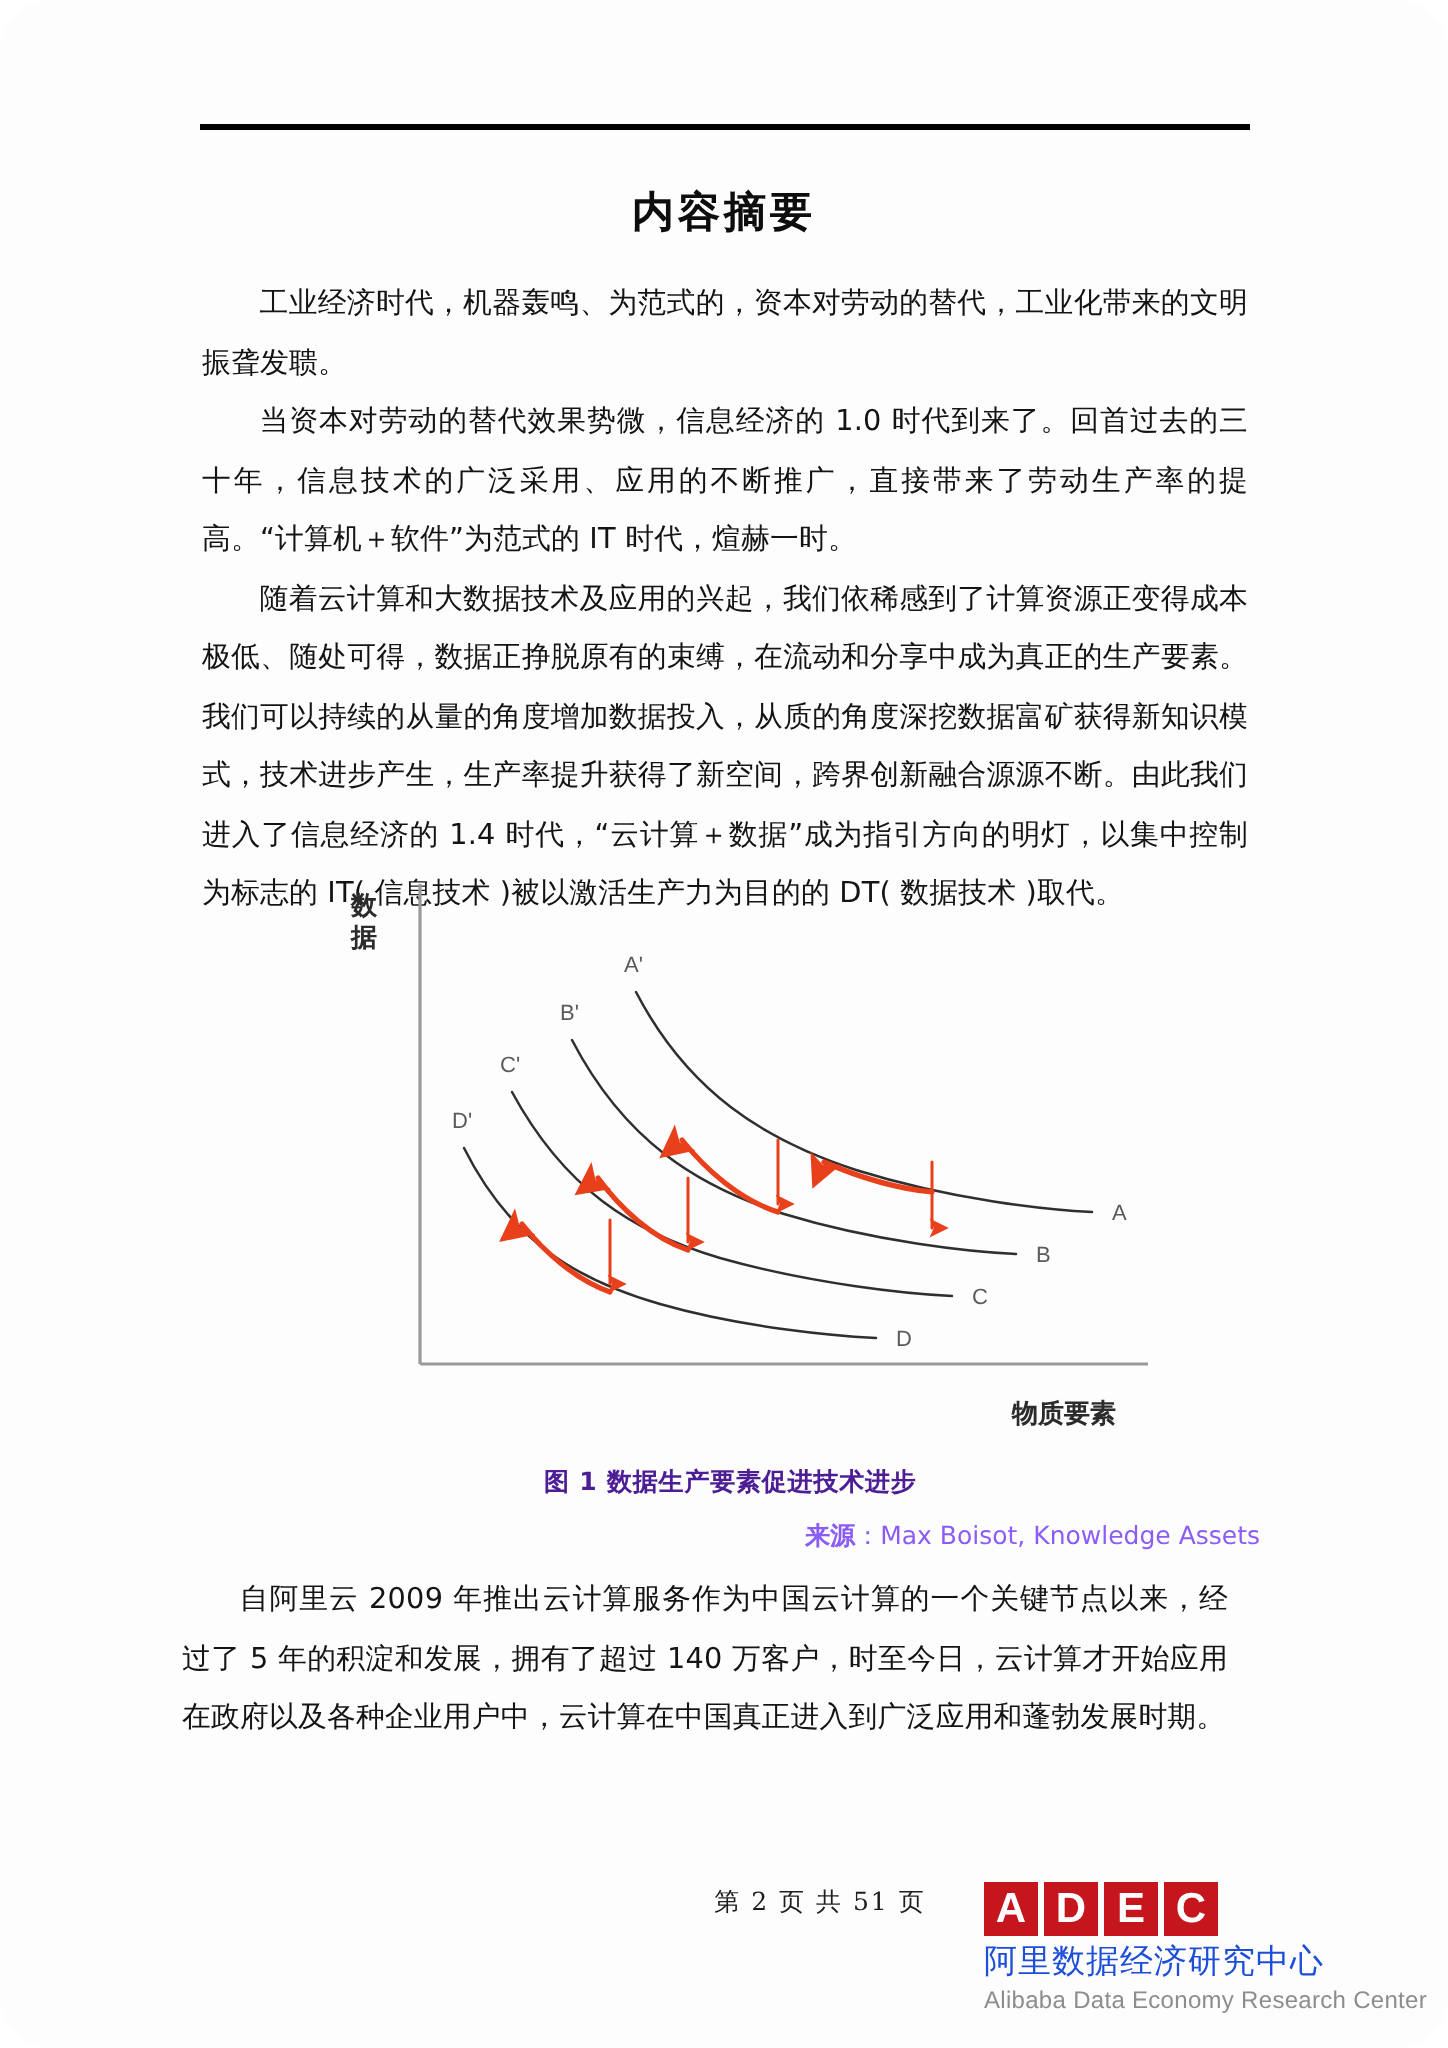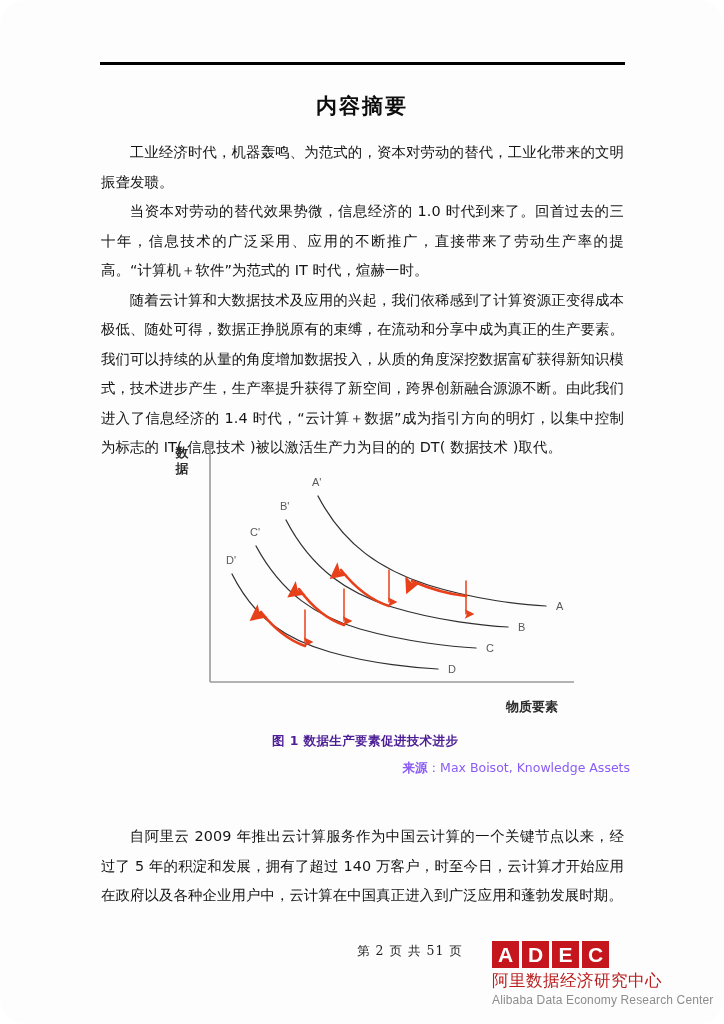--- a/index.html
+++ b/index.html
@@ -93,24 +93,23 @@
     width: 617px;
     text-align: right;
     font-size: 12.5px;
     color: #8b5cf6;
     font-family: "DejaVu Sans", "Liberation Sans", sans-serif;
   }
   .fig-source .src-label { font-weight: bold; }
 
   .body-col-2 {
     position: absolute;
-    left: 101px;
+    left: 91px;
     top: 786px;
     width: 523px;
-    margin-top: 36px;
   }
 
   
   .footer-pageno {
     position: absolute;
     left: 0;
     top: 943px;
     width: 724px;
     text-align: center;
     font-size: 12.5px;
@@ -137,21 +136,21 @@
     color: #ffffff;
     font-size: 21px;
     font-weight: bold;
     line-height: 27px;
     text-align: center;
     font-family: "Liberation Sans", "DejaVu Sans", sans-serif;
   }
   .logo-cn {
     margin-top: 2px;
     font-size: 16.5px;
-    color: #b91c1c;
+    color: #1d4ed8;
     letter-spacing: 0.5px;
     font-family: "DejaVu Sans", "Liberation Sans", sans-serif;
     white-space: nowrap;
   }
   .logo-en {
     margin-top: 1px;
     font-size: 12px;
     color: #8d8d8d;
     letter-spacing: 0.15px;
     font-family: "Liberation Sans", "DejaVu Sans", sans-serif;

